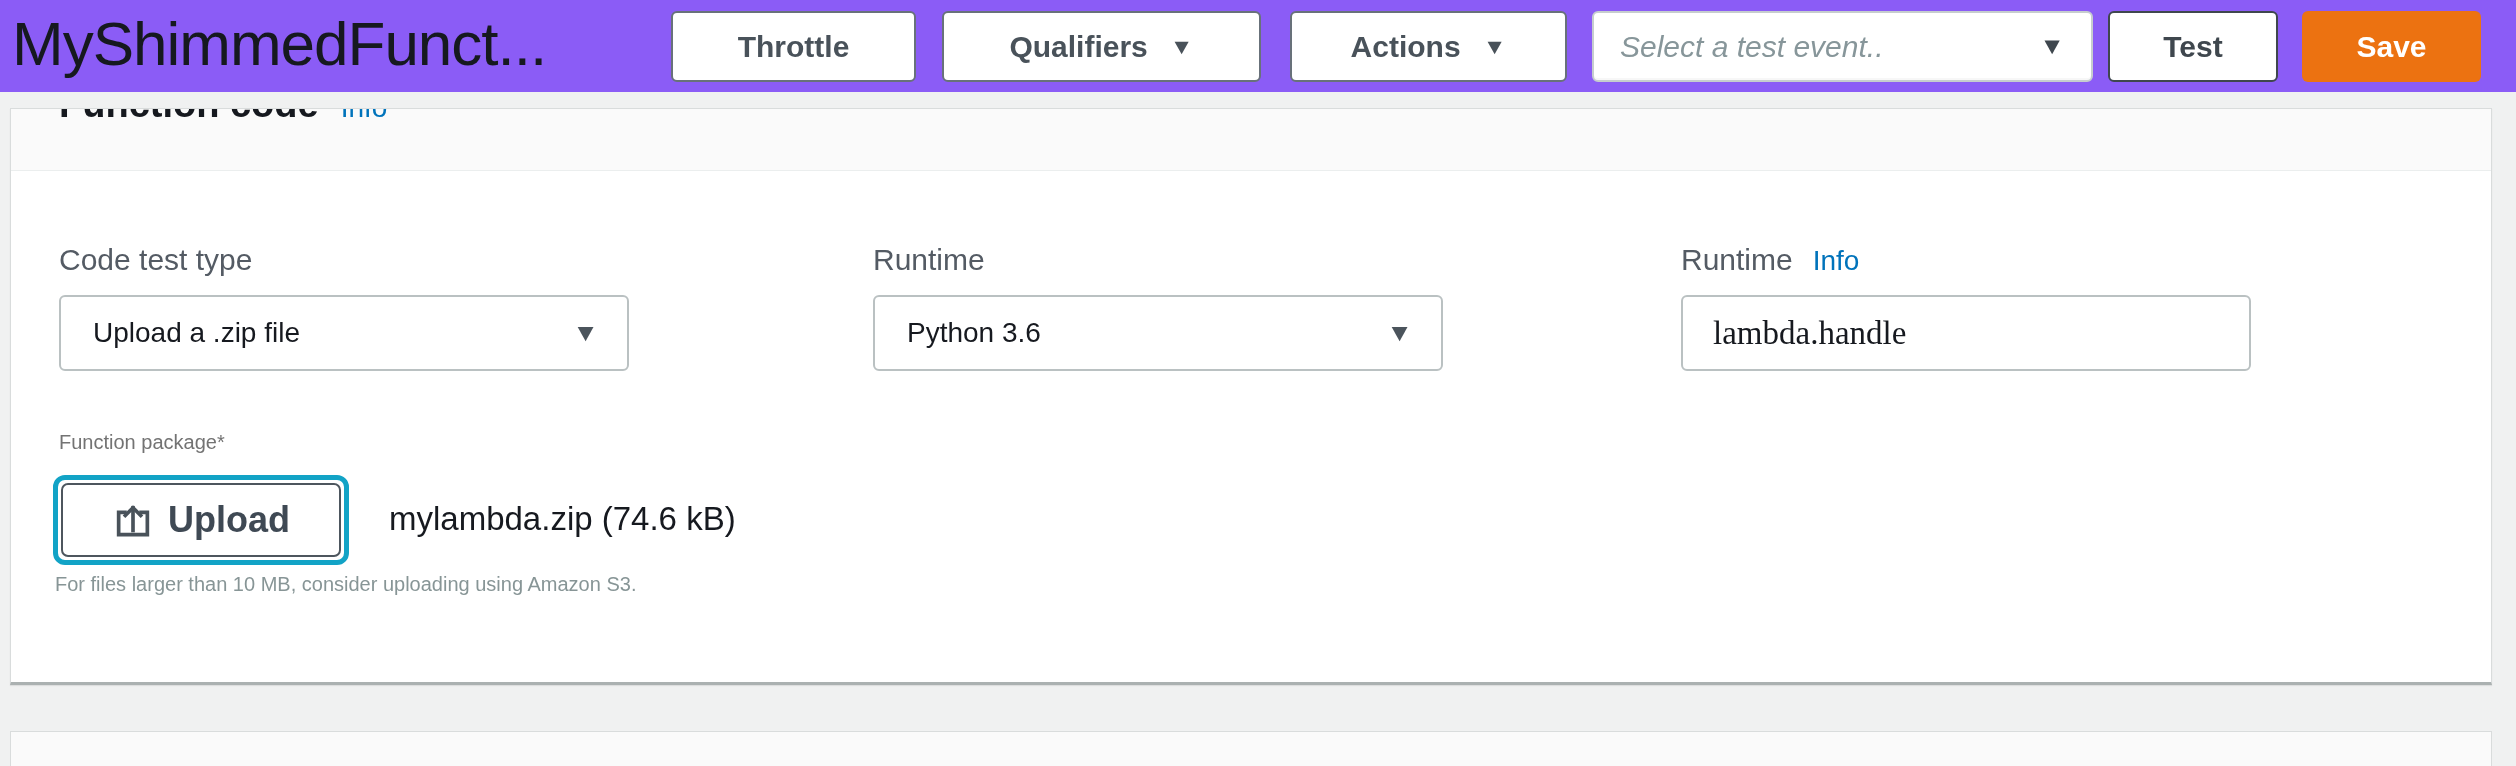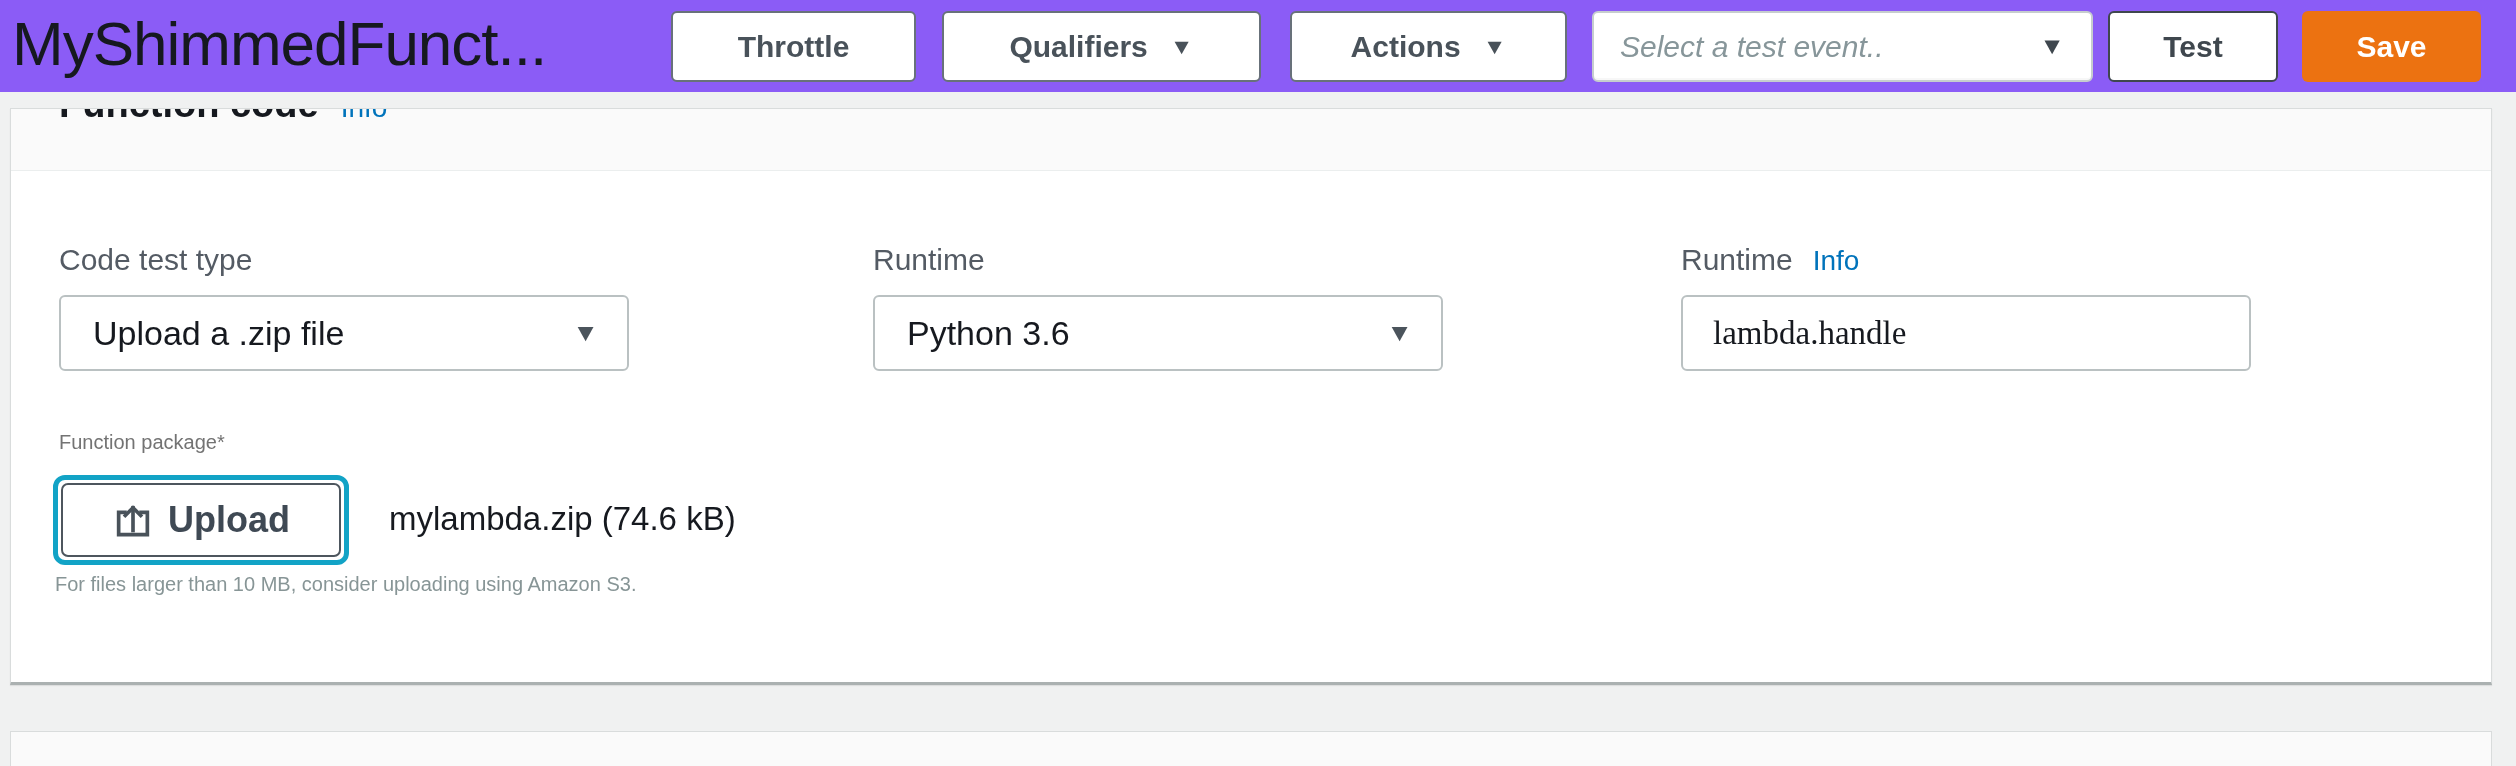--- a/index.html
+++ b/index.html
@@ -76,21 +76,21 @@
 
   .fld-label {
     position:absolute; top:134px; font-size:30px; color:#545b64; white-space:nowrap;
   }
   .fld-label .info-link { font-size:28px; margin-left:20px; }
   .sel {
     position:absolute; top:186px; width:570px; height:76px;
     background:#fff; border:2px solid #bac1c2; border-radius:6px;
     display:flex; align-items:center; cursor:pointer;
   }
-  .sel .val { font-size:34px; color:#16191f; padding-left:32px; }
+  .sel .val { font-size:28px; color:#16191f; padding-left:32px; }
   .sel .caret {
     position:absolute; right:28px; font-size:27px; color:#4b545c;
     transform:scaleY(.9);
   }
   .txt-input {
     position:absolute; top:186px; width:570px; height:76px;
     border:2px solid #bac1c2; border-radius:6px; background:#fff;
     font-family:Liberation Serif, serif;
     font-size:33px; color:#16191f; padding-left:30px; outline:none;
   }

